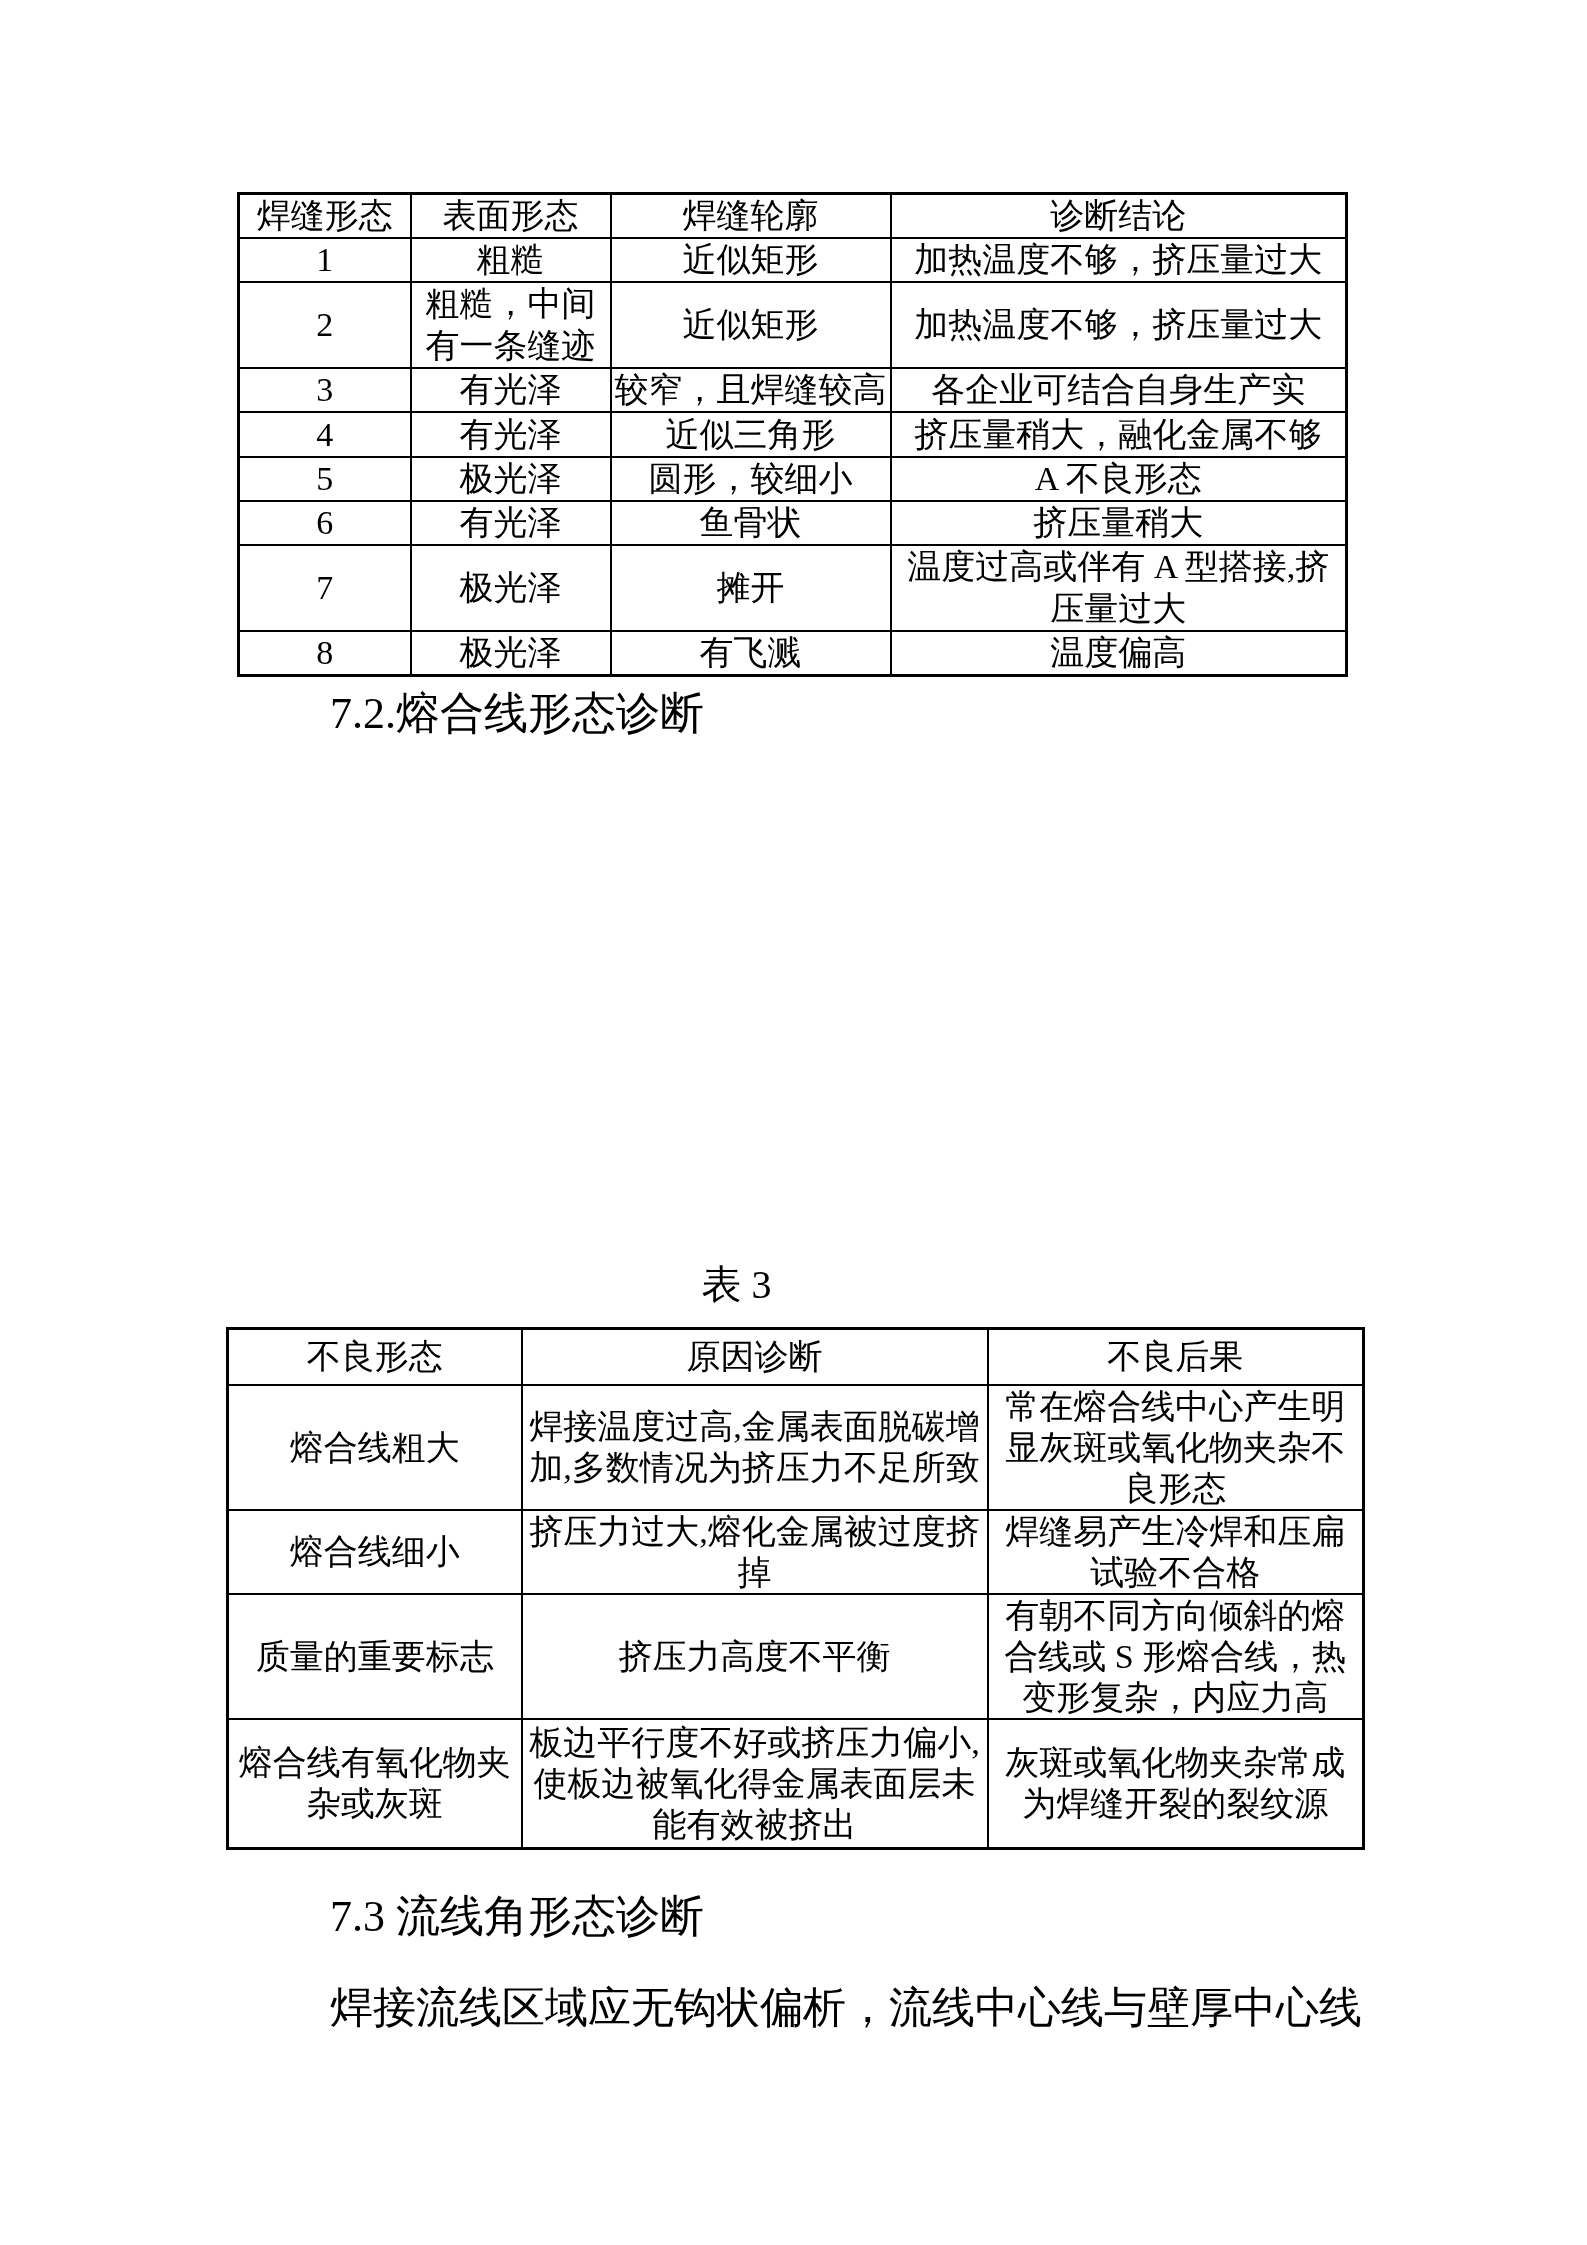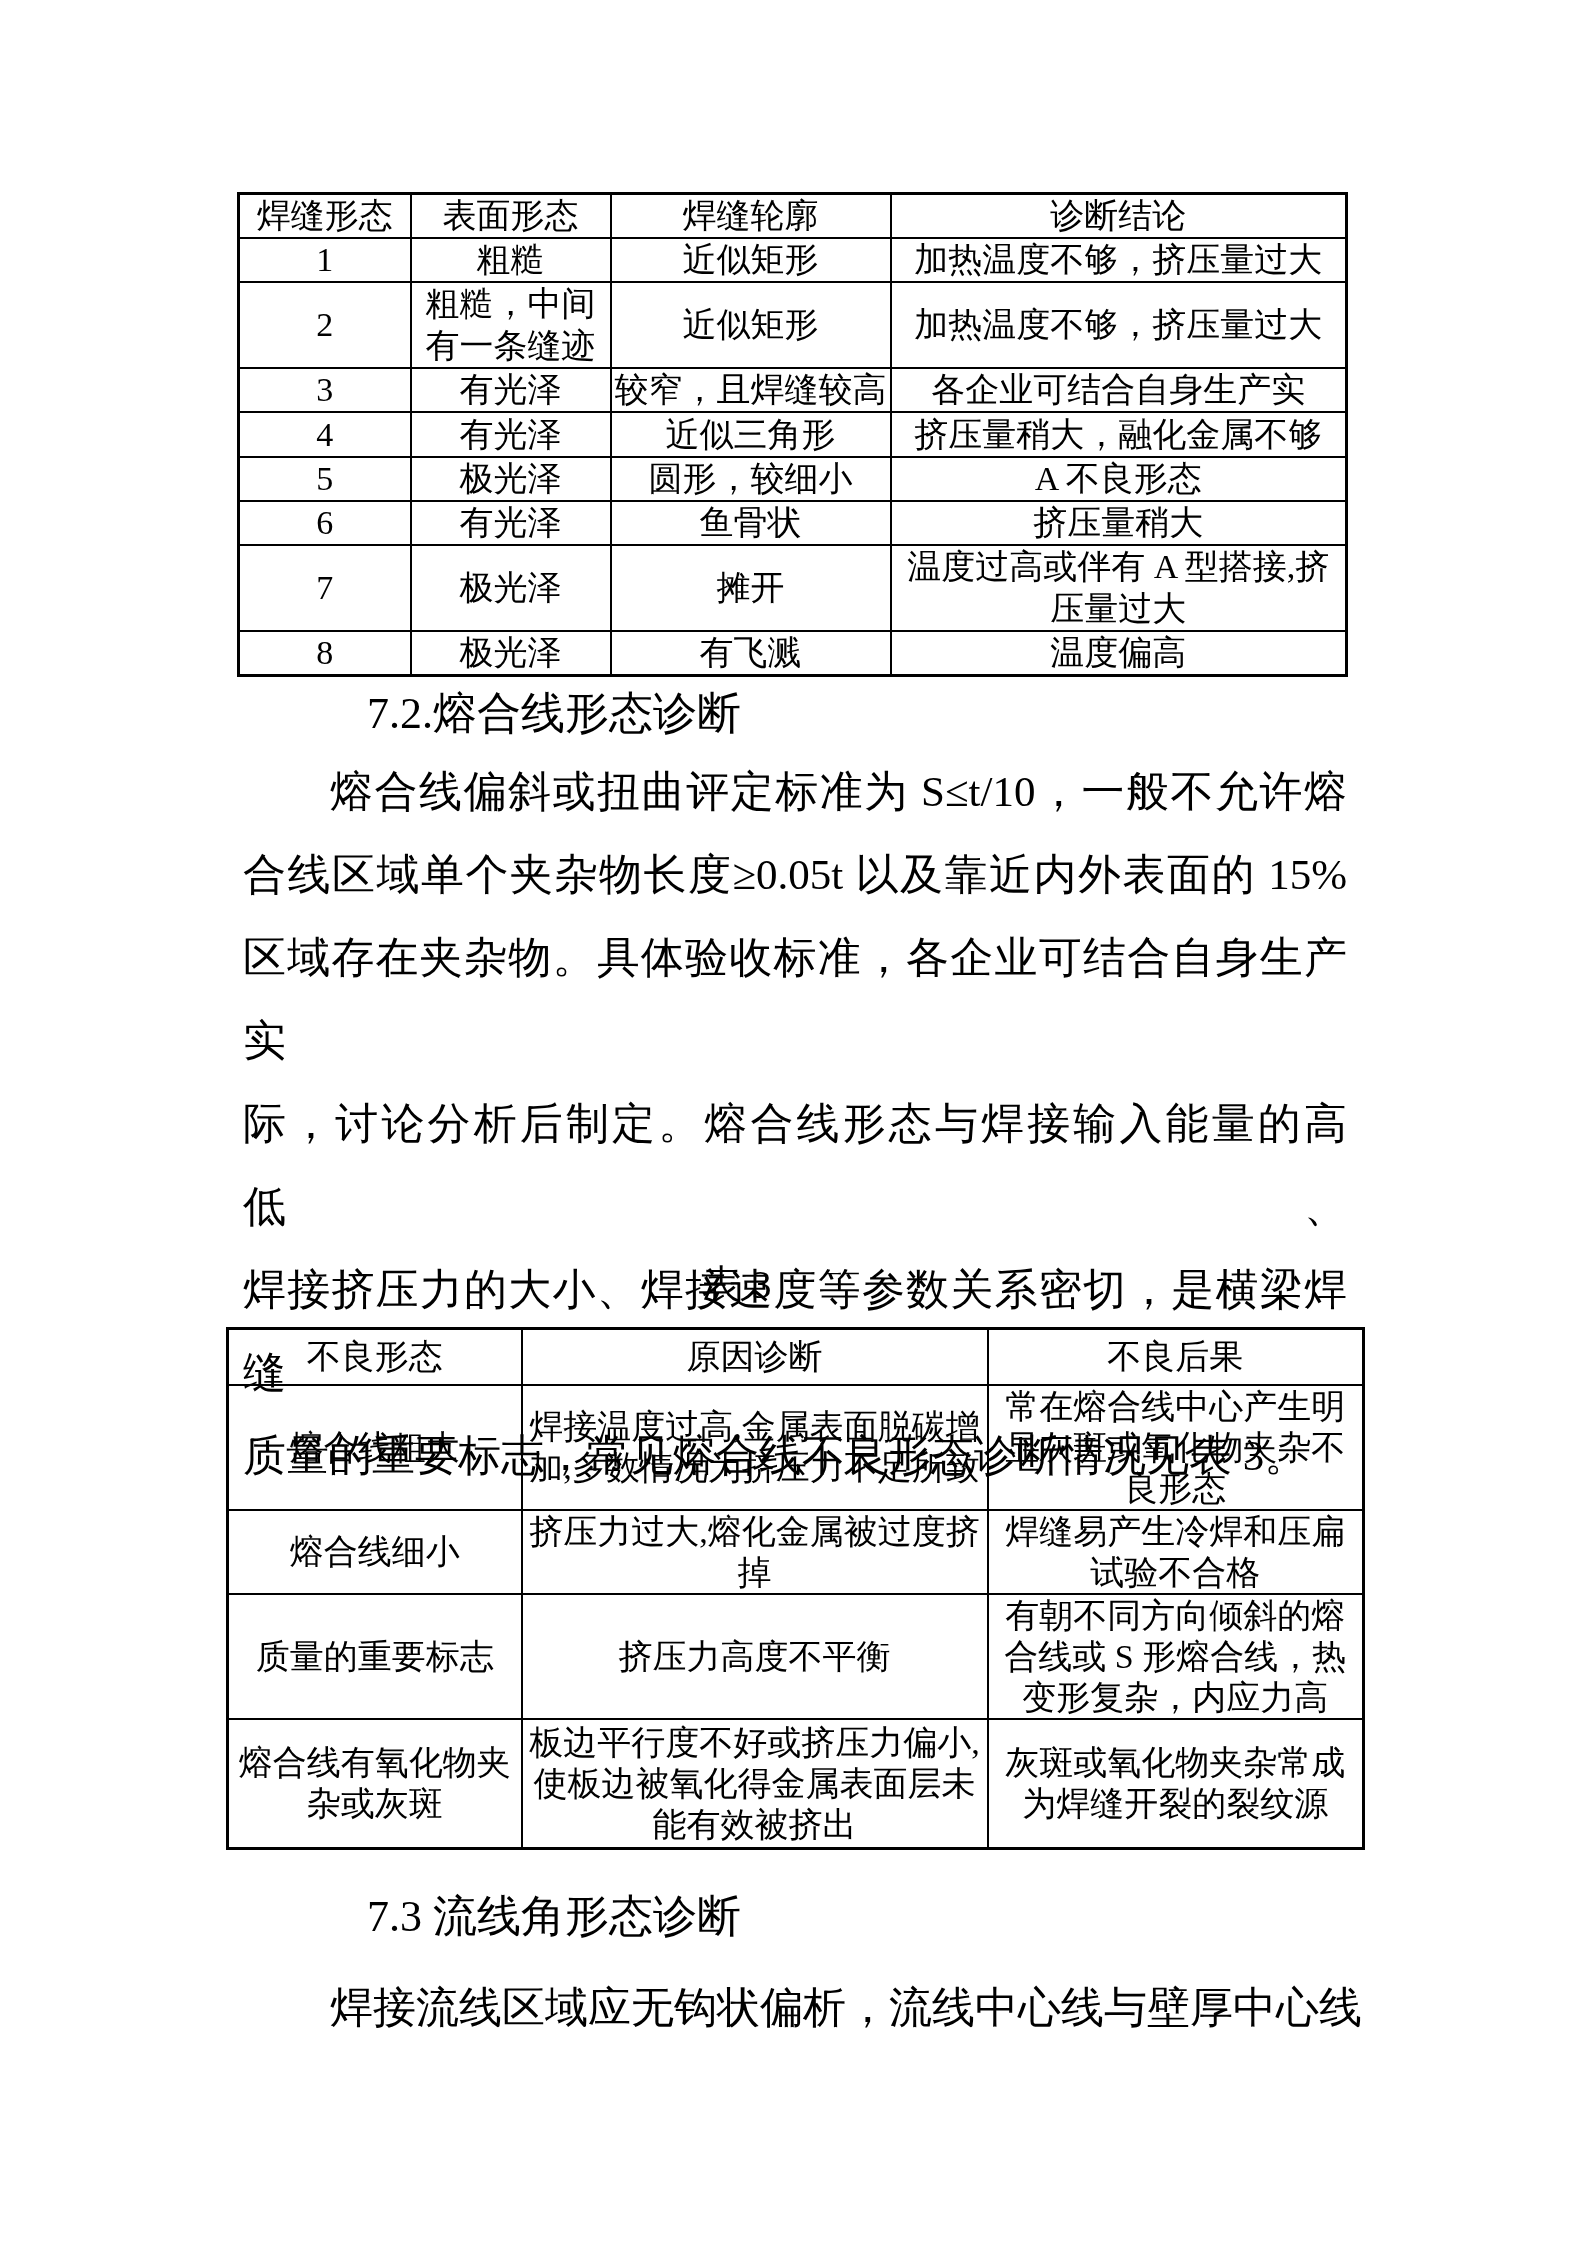--- a/index.html
+++ b/index.html
@@ -28,21 +28,20 @@
   }
   .t1 { left: 237px; top: 192px; width: 1108px; }
   .t1 th, .t1 td { font-size: 34px; line-height: 42px; margin-left: 28px; }
   .t3 { left: 226px; top: 1327px; width: 1136px; }
   .t3 th, .t3 td { font-size: 34px; line-height: 41px; }
   .heading {
     position: absolute;
     font-size: 44px;
     line-height: 83px;
     white-space: nowrap;
-    margin-left: 37px;
   }
   .h72 { left: 330px; top: 672px; }
   .h73 { left: 330px; top: 1875px; }
   .para1 {
     position: absolute;
     left: 243px; top: 750px;
     width: 1104px;
     font-size: 43px;
     line-height: 83px;
   }
@@ -130,28 +129,20 @@
       <td>8</td>
       <td>极光泽</td>
       <td>有飞溅</td>
       <td>温度偏高</td>
     </tr>
   </tbody>
     </table>
 
   <div class="heading h72">7.2.熔合线形态诊断</div>
 
-  <div class="para1">
-    <div class="line jl indent">熔合线偏斜或扭曲评定标准为 S≤t/10，一般不允许熔</div>
-    <div class="line jl">合线区域单个夹杂物长度≥0.05t 以及靠近内外表面的 15%</div>
-    <div class="line jl">区域存在夹杂物。具体验收标准，各企业可结合自身生产实</div>
-    <div class="line jl">际，讨论分析后制定。熔合线形态与焊接输入能量的高低、</div>
-    <div class="line jl">焊接挤压力的大小、焊接速度等参数关系密切，是横梁焊缝</div>
-    <div class="line">质量的重要标志，常见熔合线不良形态诊断情况见表 3。</div>
-  </div>
 
   <div class="caption">表 3</div>
 
   <table class="doc-table t3">
     <colgroup>
       <col style="width:294px">
         <col style="width:466px">
         <col style="width:376px">
     </colgroup>
     <tbody>

